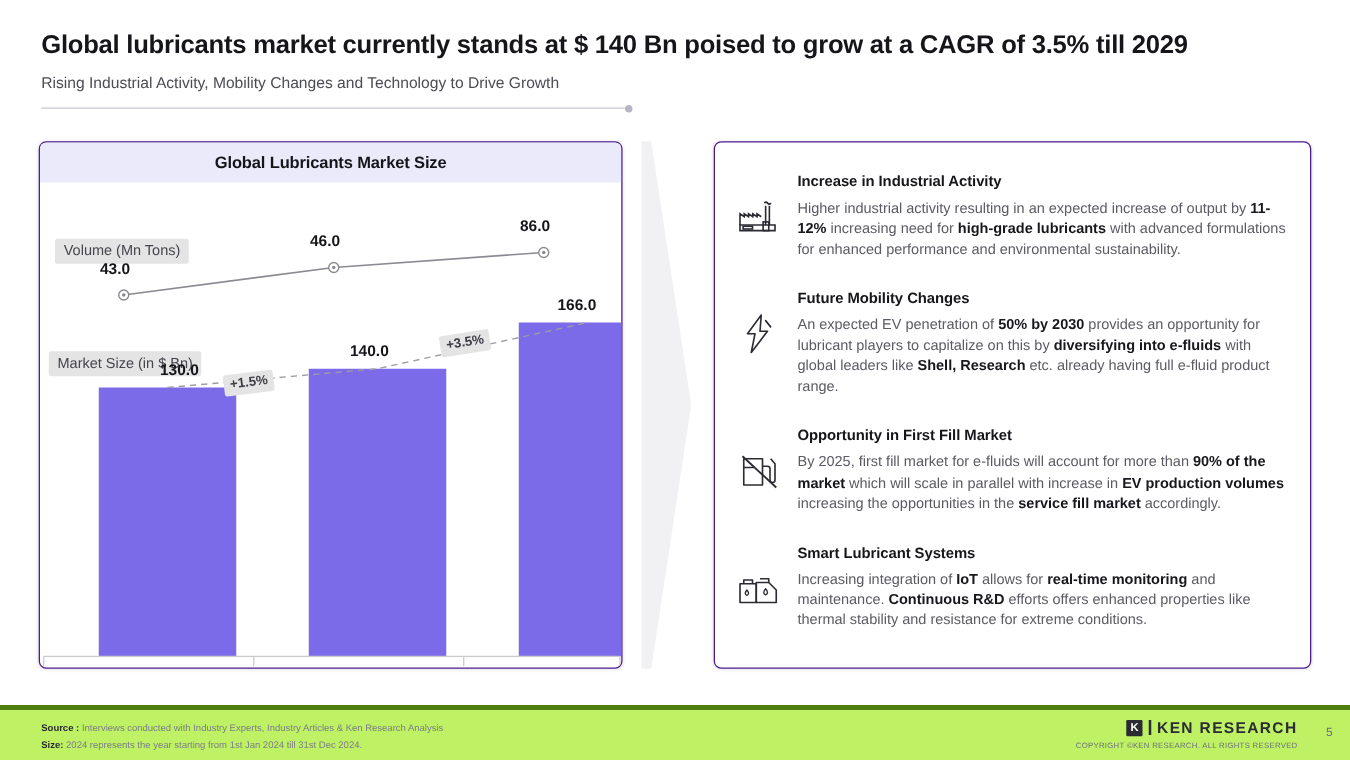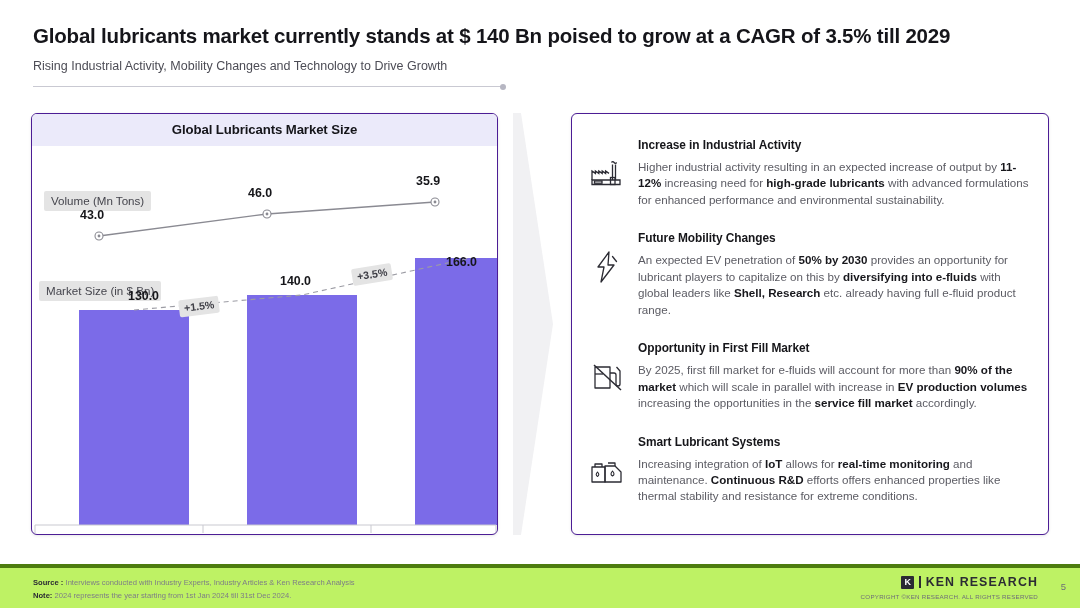--- a/index.html
+++ b/index.html
@@ -220,25 +220,25 @@
       <line x1="339" y1="379" x2="339" y2="391" stroke="#c9c9d0" stroke-width="1"></line>
       <line x1="3" y1="379" x2="3" y2="387" stroke="#c9c9d0" stroke-width="1"></line>
       <line x1="464" y1="379" x2="464" y2="387" stroke="#c9c9d0" stroke-width="1"></line>
     </svg>
 
     <div class="tag" id="tag-volume">Volume (Mn Tons)</div>
     <div class="tag" id="tag-market">Market Size (in $ Bn)</div>
 
     <div class="dlabel" style="left:48px;  top:62px;">43.0</div>
     <div class="dlabel" style="left:216px; top:40px;">46.0</div>
-    <div class="dlabel" style="left:384px; top:28px;">35.9</div>
+    <div class="dlabel" style="left:384px; top:28px;">86.0</div>
 
     <div class="dlabel" style="left:96px;  top:143px;">130.0</div>
     <div class="dlabel" style="left:248px; top:128px;">140.0</div>
-    <div class="dlabel" style="left:414px; top:91px;margin-top:18px;">166.0</div>
+    <div class="dlabel" style="left:414px; top:91px;">166.0</div>
 
     <div class="glabel" style="left:147px; top:152px; transform:rotate(-7deg);">+1.5%</div>
     <div class="glabel" style="left:320px; top:120px; transform:rotate(-9deg);">+3.5%</div>
 
   </div>
 </div>
 
 <svg class="chevron" viewBox="0 0 48 422">
   <polygon points="0,0 8,0 40,211 8,422 0,422" fill="#f1f1f3"></polygon>
 </svg>
@@ -312,21 +312,21 @@
   </div>
 </div>
 
 <div class="footer">
   <div class="footer-left">
     <div class="foot-line">
       <b>Source :</b>
       <span>Interviews conducted with Industry Experts, Industry Articles &amp; Ken Research Analysis</span>
     </div>
     <div class="foot-line">
-      <b>Note:</b>
+      <b>Size:</b>
       <span>2024 represents the year starting from 1st Jan 2024 till 31st Dec 2024.</span>
     </div>
   </div>
 
   <div class="footer-brand">
     <div class="brand-row">
       <span class="brand-mark">K</span>
       <span class="brand-bar"></span>
       <span class="brand-name">KEN RESEARCH</span>
     </div>

